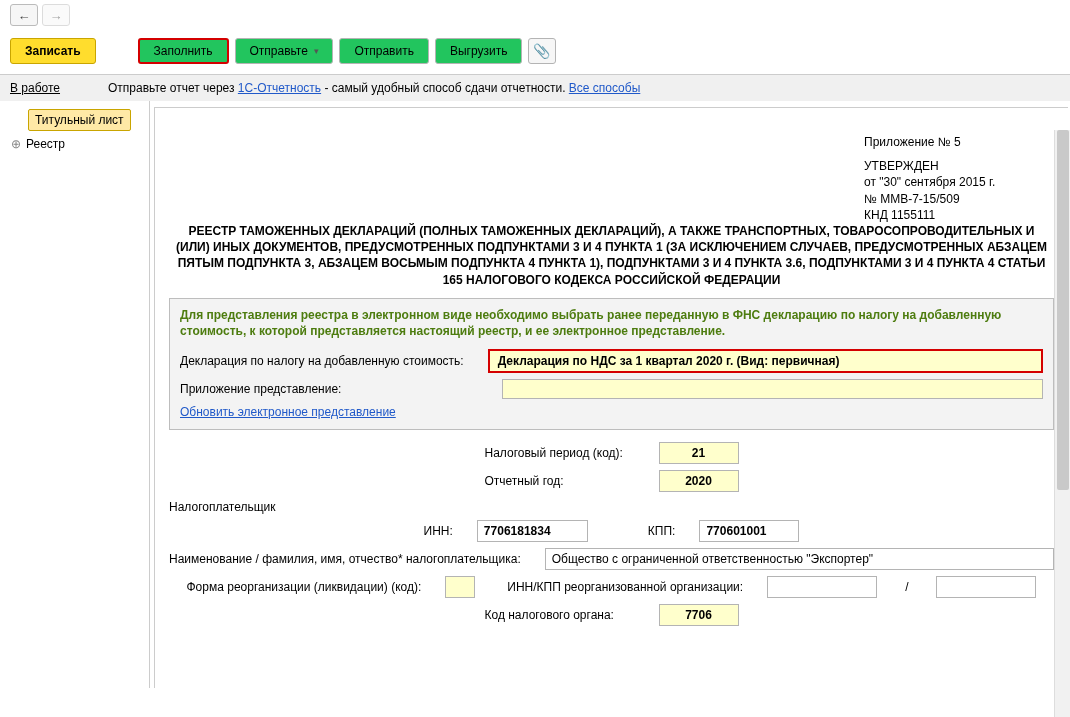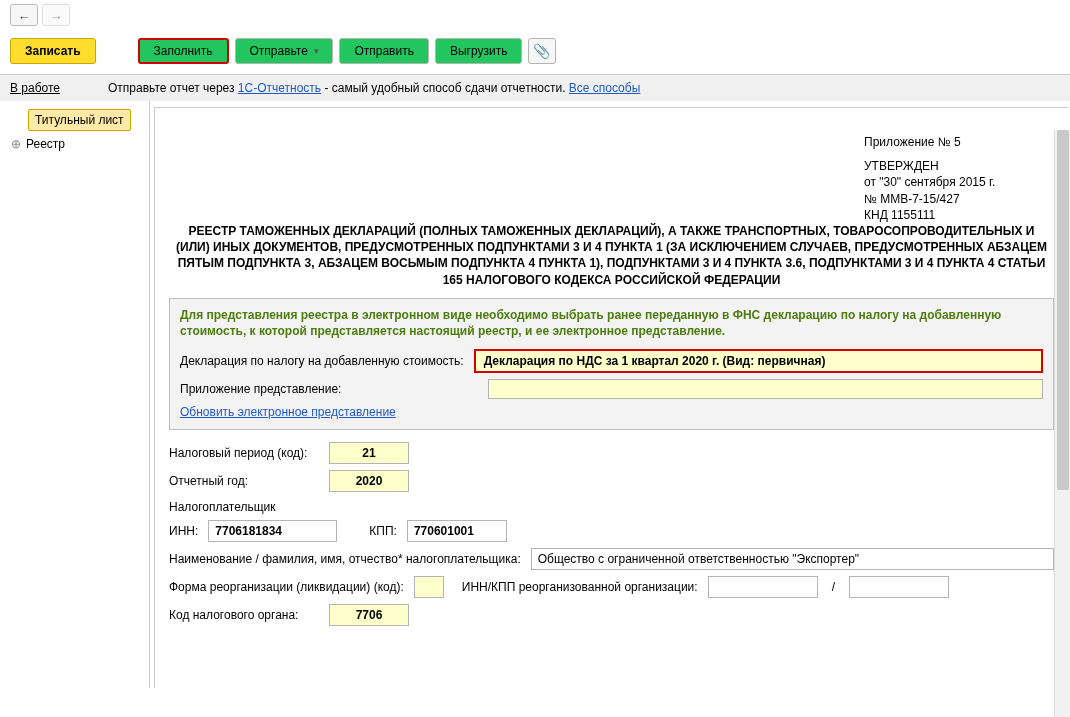--- a/index.html
+++ b/index.html
@@ -139,21 +139,22 @@
     color: #4d7c0f;
     font-weight: bold;
     font-size: 12px;
     line-height: 1.35;
     margin-bottom: 10px;
   }
   .row {
     display: flex;
     align-items: center;
     margin: 6px 0;
-    gap: 10px;
+    gap: 24px;
+    justify-content: center;
   }
   .label { white-space: nowrap; }
   .decl-dropdown {
     flex: 1;
     border: 2px solid #d40000;
     background: #ffffcc;
     padding: 3px 8px;
     font-weight: bold;
     font-size: 12px;
   }
@@ -175,21 +176,21 @@
   .plain-field {
     background: #fff;
     border: 1px solid #b4b4b4;
     height: 22px;
     padding: 2px 6px;
     font-weight: bold;
     display: inline-flex; align-items: center;
   }
   .section-heading { margin: 8px 0 2px 0; }
   .w60 { width: 80px; }
-  .w110 { width: 129px; }
+  .w110 { width: 111px; }
   .w90 { width: 100px; }
   .w480 { flex: 1; }
   .slash { margin: 0 4px; }
   
   .scrollbar {
     position: absolute;
     right: 0; top: 130px; bottom: 0;
     width: 16px;
     background: #f1f1f1;
     border-left: 1px solid #ddd;
@@ -248,21 +249,21 @@
       <span>Реестр</span>
     </div>
   </div>
 
   <div class="content">
     <div class="meta-right">
       <div>Приложение № 5</div>
       <div class="sep"></div>
       <div>УТВЕРЖДЕН</div>
       <div>от "30" сентября 2015 г.</div>
-      <div>№ ММВ-7-15/427</div>
+      <div>№ ММВ-7-15/509</div>
       <div>КНД 1155111</div>
     </div>
 
     <div class="long-title">РЕЕСТР ТАМОЖЕННЫХ ДЕКЛАРАЦИЙ (ПОЛНЫХ ТАМОЖЕННЫХ ДЕКЛАРАЦИЙ), А ТАКЖЕ ТРАНСПОРТНЫХ, ТОВАРОСОПРОВОДИТЕЛЬНЫХ И (ИЛИ) ИНЫХ ДОКУМЕНТОВ, ПРЕДУСМОТРЕННЫХ ПОДПУНКТАМИ 3 И 4 ПУНКТА 1 (ЗА ИСКЛЮЧЕНИЕМ СЛУЧАЕВ, ПРЕДУСМОТРЕННЫХ АБЗАЦЕМ ПЯТЫМ ПОДПУНКТА 3, АБЗАЦЕМ ВОСЬМЫМ ПОДПУНКТА 4 ПУНКТА 1), ПОДПУНКТАМИ 3 И 4 ПУНКТА 3.6, ПОДПУНКТАМИ 3 И 4 ПУНКТА 4 СТАТЬИ 165 НАЛОГОВОГО КОДЕКСА РОССИЙСКОЙ ФЕДЕРАЦИИ</div>
 
     <div class="info-panel">
       <div class="notice">Для представления реестра в электронном виде необходимо выбрать ранее переданную в ФНС декларацию по налогу на добавленную стоимость, к которой представляется настоящий реестр, и ее электронное представление.</div>
       <div class="row">
         <span class="label">Декларация по налогу на добавленную стоимость:</span>
         <div class="decl-dropdown">Декларация по НДС за 1 квартал 2020 г. (Вид: первичная)</div>

